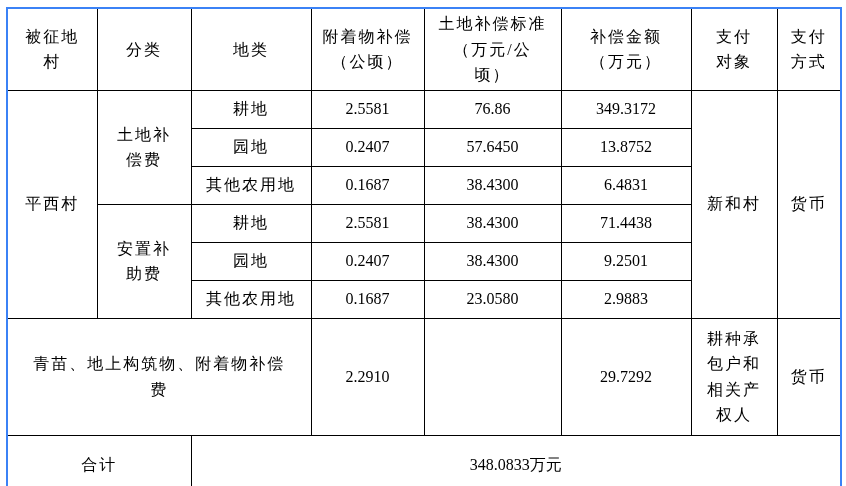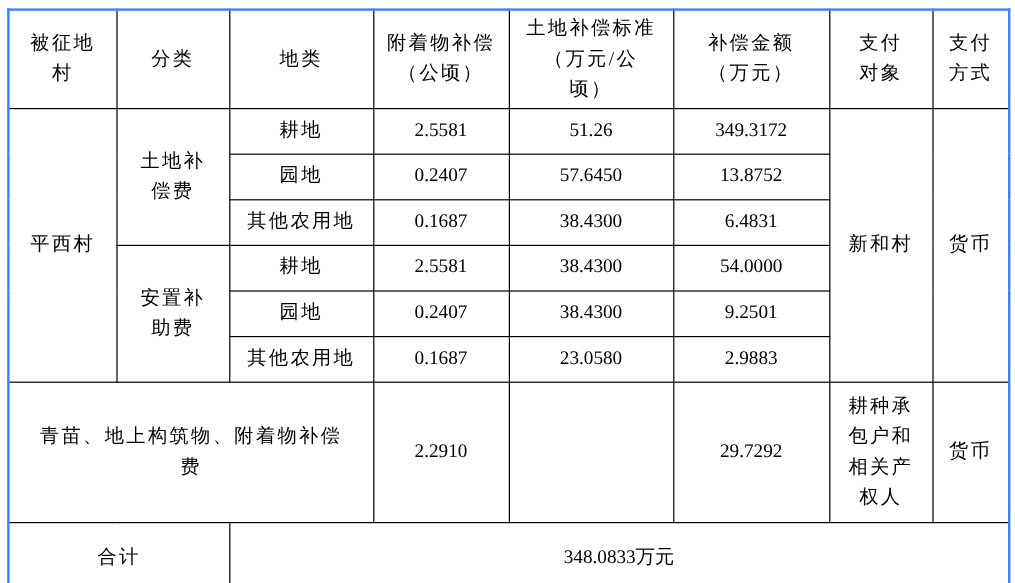--- a/index.html
+++ b/index.html
@@ -79,21 +79,21 @@
     <th>支付
 方式</th>
   </tr>
 
   <tr class="data-row">
     <td rowspan="6" class="cjk">平西村</td>
     <td rowspan="3" class="cjk">土地补
 偿费</td>
     <td class="cjk">耕地</td>
     <td>2.5581</td>
-    <td>51.26</td>
+    <td>76.86</td>
     <td>349.3172</td>
     <td rowspan="6" class="cjk">新和村</td>
     <td rowspan="6" class="cjk">货币</td>
   </tr>
 
   <tr class="data-row">
     <td class="cjk">园地</td>
     <td>0.2407</td>
     <td>57.6450</td>
     <td>13.8752</td>
@@ -105,21 +105,21 @@
     <td>38.4300</td>
     <td>6.4831</td>
   </tr>
 
   <tr class="data-row">
     <td rowspan="3" class="cjk">安置补
 助费</td>
     <td class="cjk">耕地</td>
     <td>2.5581</td>
     <td>38.4300</td>
-    <td>54.0000</td>
+    <td>71.4438</td>
   </tr>
 
   <tr class="data-row">
     <td class="cjk">园地</td>
     <td>0.2407</td>
     <td>38.4300</td>
     <td>9.2501</td>
   </tr>
 
   <tr class="data-row">

